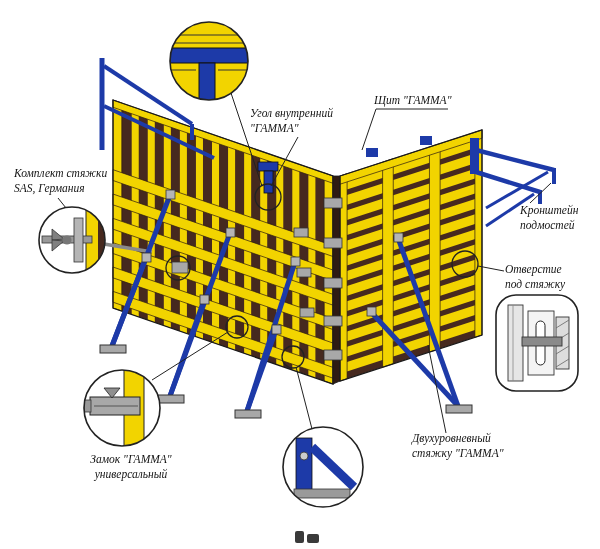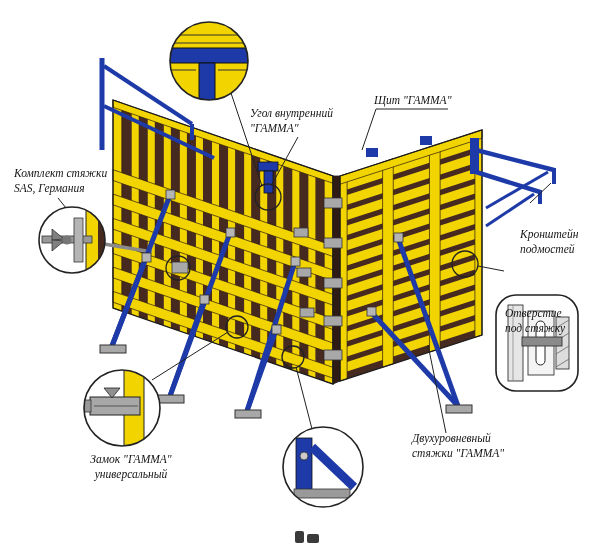--- a/index.html
+++ b/index.html
@@ -8,22 +8,22 @@
     font-family:"Liberation Serif",serif;
   }
   .stage svg{position:absolute;left:0;top:0;}
   .label{
     position:absolute;font-style:italic;font-size:11.5px;line-height:1.28;
     color:#141414;white-space:pre;
   }
   .lbl-tie-kit{left:14px;top:166px;}
   .lbl-inner-corner{left:250px;top:106px;width:112px;text-align:left;}
   .lbl-panel{left:374px;top:93px;}
-  .lbl-bracket{left:520px;top:203px;margin-top:24px;}
-  .lbl-tie-hole{left:505px;top:262px;margin-top:44px;}
+  .lbl-bracket{left:520px;top:203px;}
+  .lbl-tie-hole{left:505px;top:262px;}
   .lbl-lock{left:78px;top:452px;width:106px;text-align:center;}
   .lbl-brace{left:412px;top:431px;}
 </style>
 </head>
 <body>
 
 <div class="stage">
 
 <svg width="600" height="549" viewBox="0 0 600 549">
   <defs>
@@ -262,15 +262,15 @@
 <div class="label lbl-inner-corner">Угол внутренний
 "ГАММА"</div>
 <div class="label lbl-panel">Щит "ГАММА"</div>
 <div class="label lbl-bracket">Кронштейн
 подмостей</div>
 <div class="label lbl-tie-hole">Отверстие
 под стяжку</div>
 <div class="label lbl-lock">Замок "ГАММА"
 универсальный</div>
 <div class="label lbl-brace">Двухуровневный
-стяжки "ГАММА"</div>
+стяжку "ГАММА"</div>
 
 </div>
 
 </body></html>

